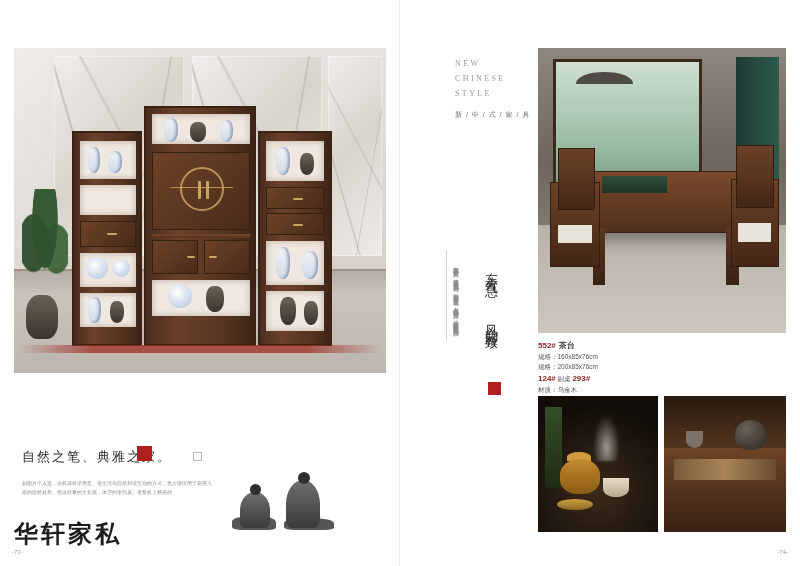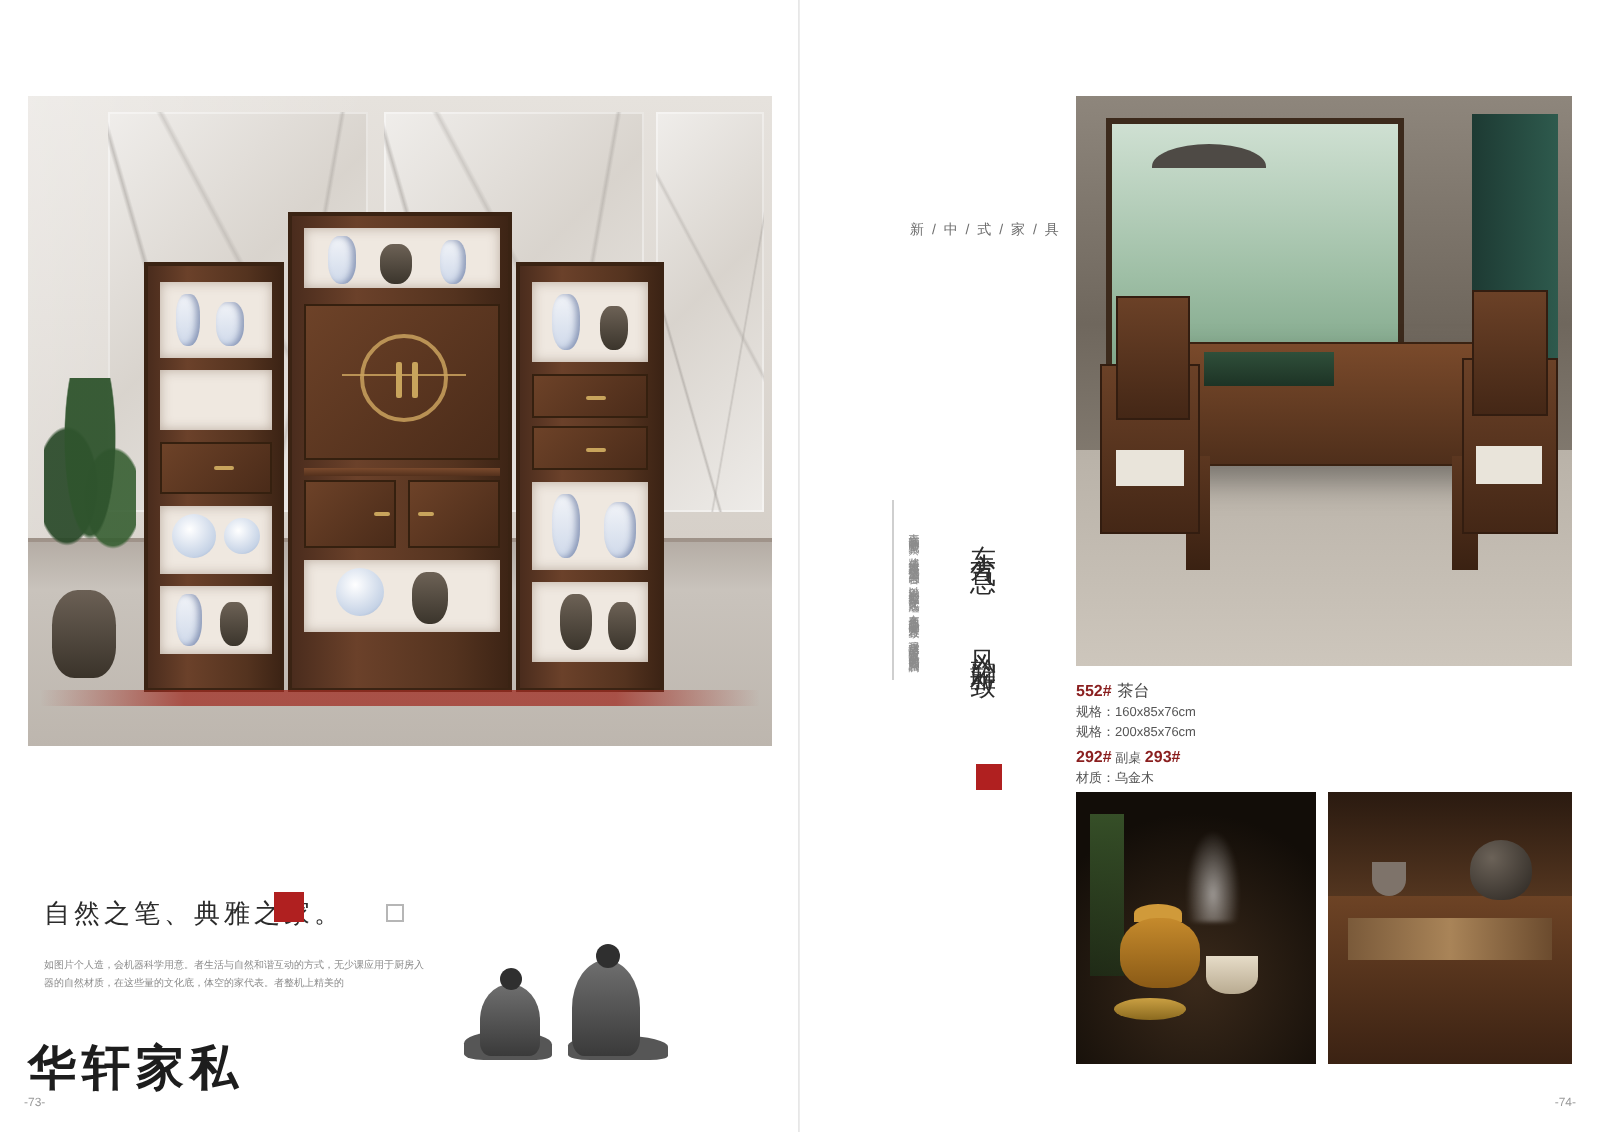--- a/index.html
+++ b/index.html
@@ -112,21 +112,21 @@
   }
 
   .caption {
     position: absolute;
     color: #3a3a3a;
     line-height: 1.55;
   }
   .caption .code {
     color: #8a1f1f; font-weight: bold; font-size: 8px;
   }
-  .caption .code .nm { color:#444; font-weight: normal; margin-left: 3px; margin-top: 35px; }
+  .caption .code .nm { color:#444; font-weight: bold; margin-left: 3px; margin-top: 35px; }
   .caption .spec { font-size: 6.5px; color:#555; }
 
   .left-caption { left: 90px; top: 382px; }
 
   .tagline-box {
     position: absolute; left: 22px; top: 448px;
   }
   .tagline {
     font-family: "Liberation Serif", serif;
     font-size: 13px; color: #2b2b2b; letter-spacing: 2px;
@@ -423,20 +423,25 @@
     </div>
 
     <div class="brand">华轩家私</div>
     <div class="folio-left">-73-</div>
   </div>
 
   <div class="gutter"></div>
 
   <div class="right-page">
 
+    <div class="nc-style">
+      <div>NEW</div>
+      <div>CHINESE</div>
+      <div>STYLE</div>
+    </div>
     <div class="nc-sub">新 / 中 / 式 / 家 / 具</div>
 
     <div class="vrule"></div>
     <div class="vert-title">东方气息，
 风韵雅致。</div>
     <div class="vert-body">東方韻味的新中式家具，將傳統元素與現代生活完美融合，以簡約之形承載深厚文化底蘊，在木色肌理中品味東方雅致，讓居室於靜謐中流露出不凡的氣質與格調。</div>
     <div class="seal-red"></div>
 
     <div class="tea-photo">
       <div class="tea-window">
@@ -464,21 +469,21 @@
       <div class="code">
         <span>552#</span><span class="nm">茶台</span>
       </div>
       <div class="spec">
         <span>规格：</span><span>160x85x76cm</span>
       </div>
       <div class="spec">
         <span>规格：</span><span>200x85x76cm</span>
       </div>
       <div class="spec">
-        <span class="code">292#</span>
+        <span class="code">124#</span>
         <span>副桌</span>
         <span class="code">293#</span>
       </div>
       <div class="spec">
         <span>材质：</span><span>乌金木</span>
       </div>
     </div>
 
     <div class="teapot-photo">
       <div class="bamboo"></div>

